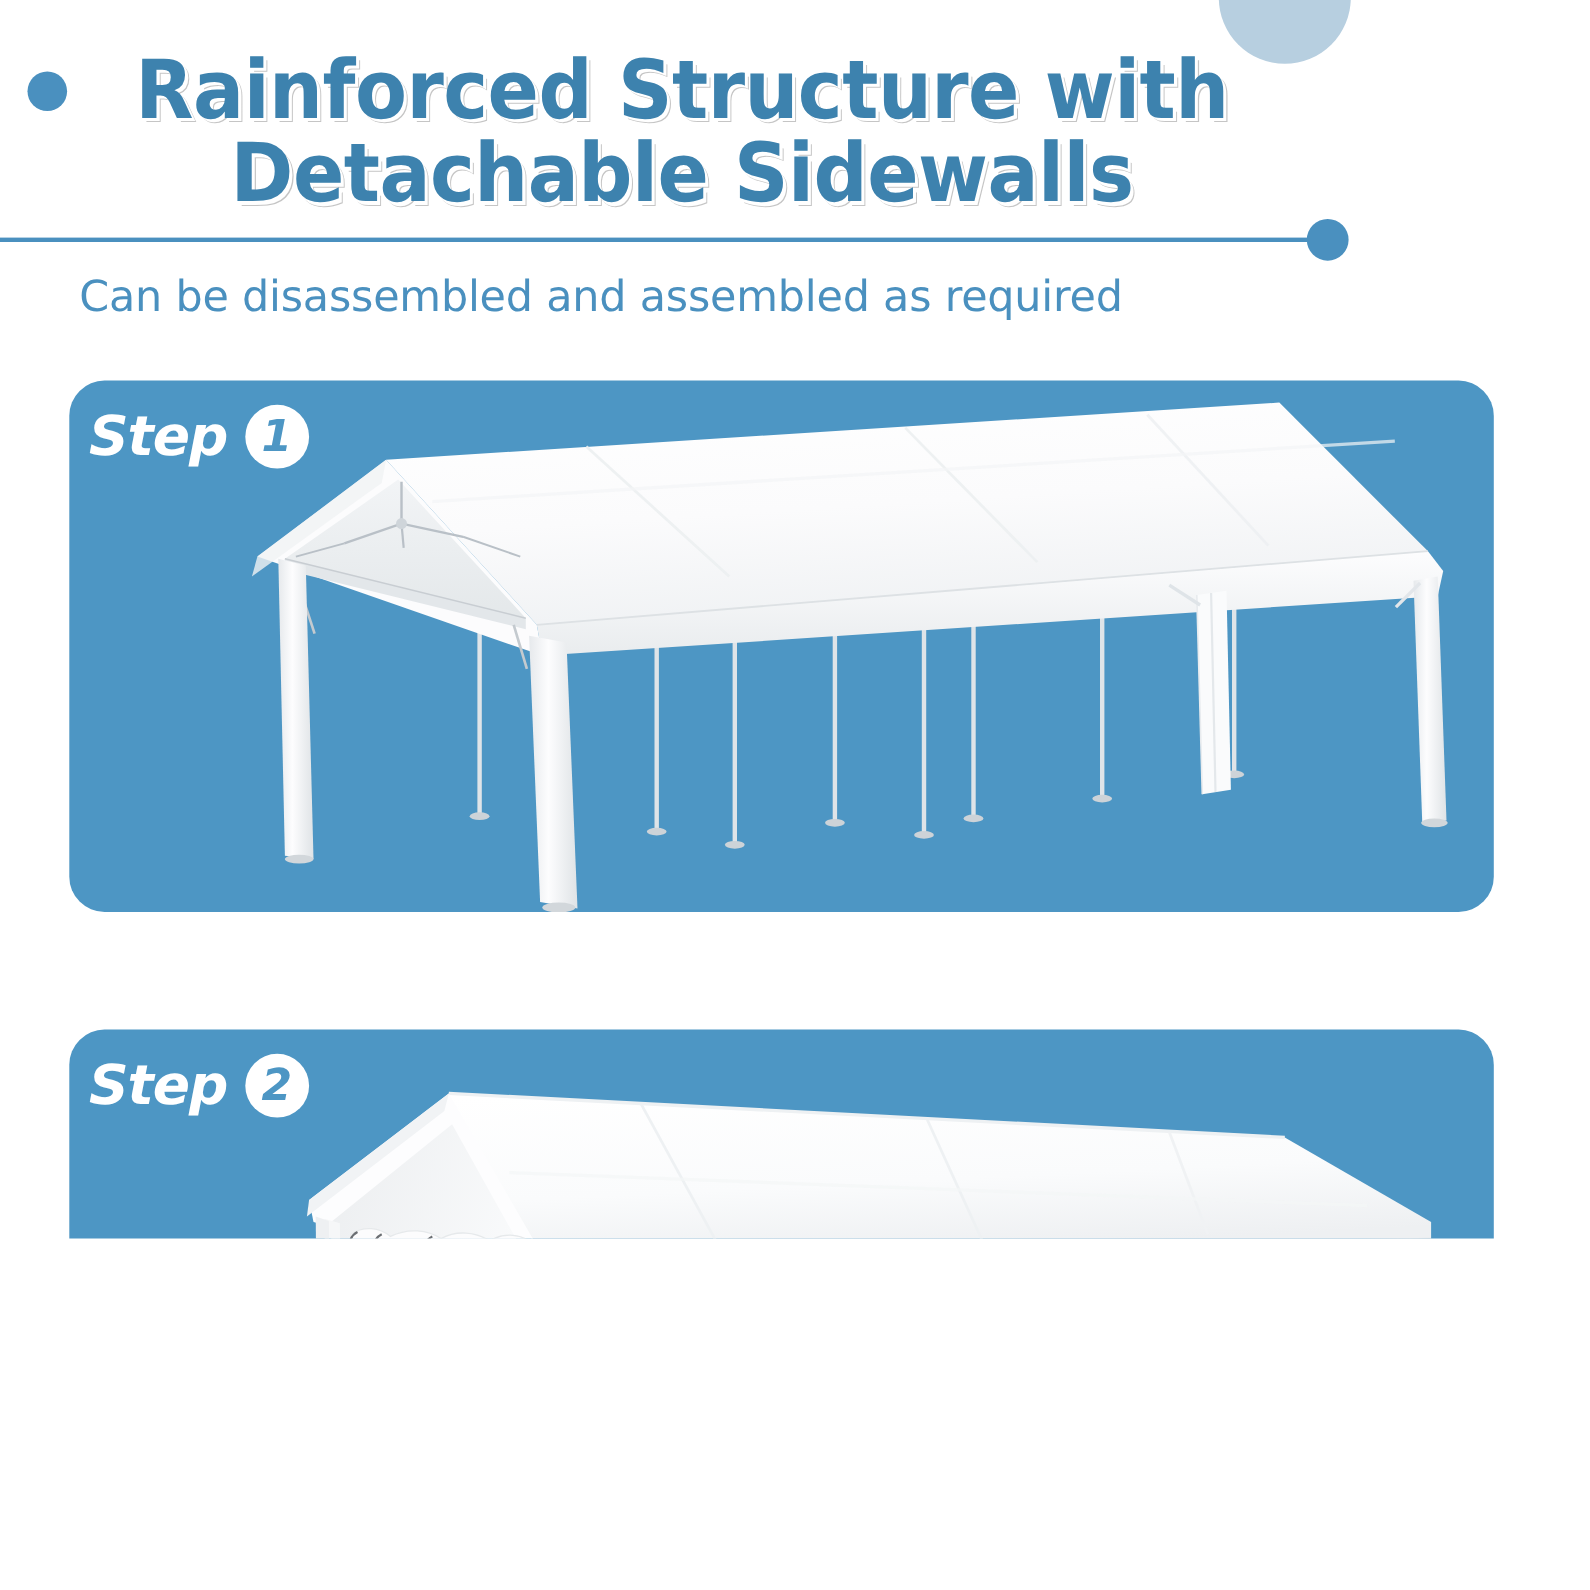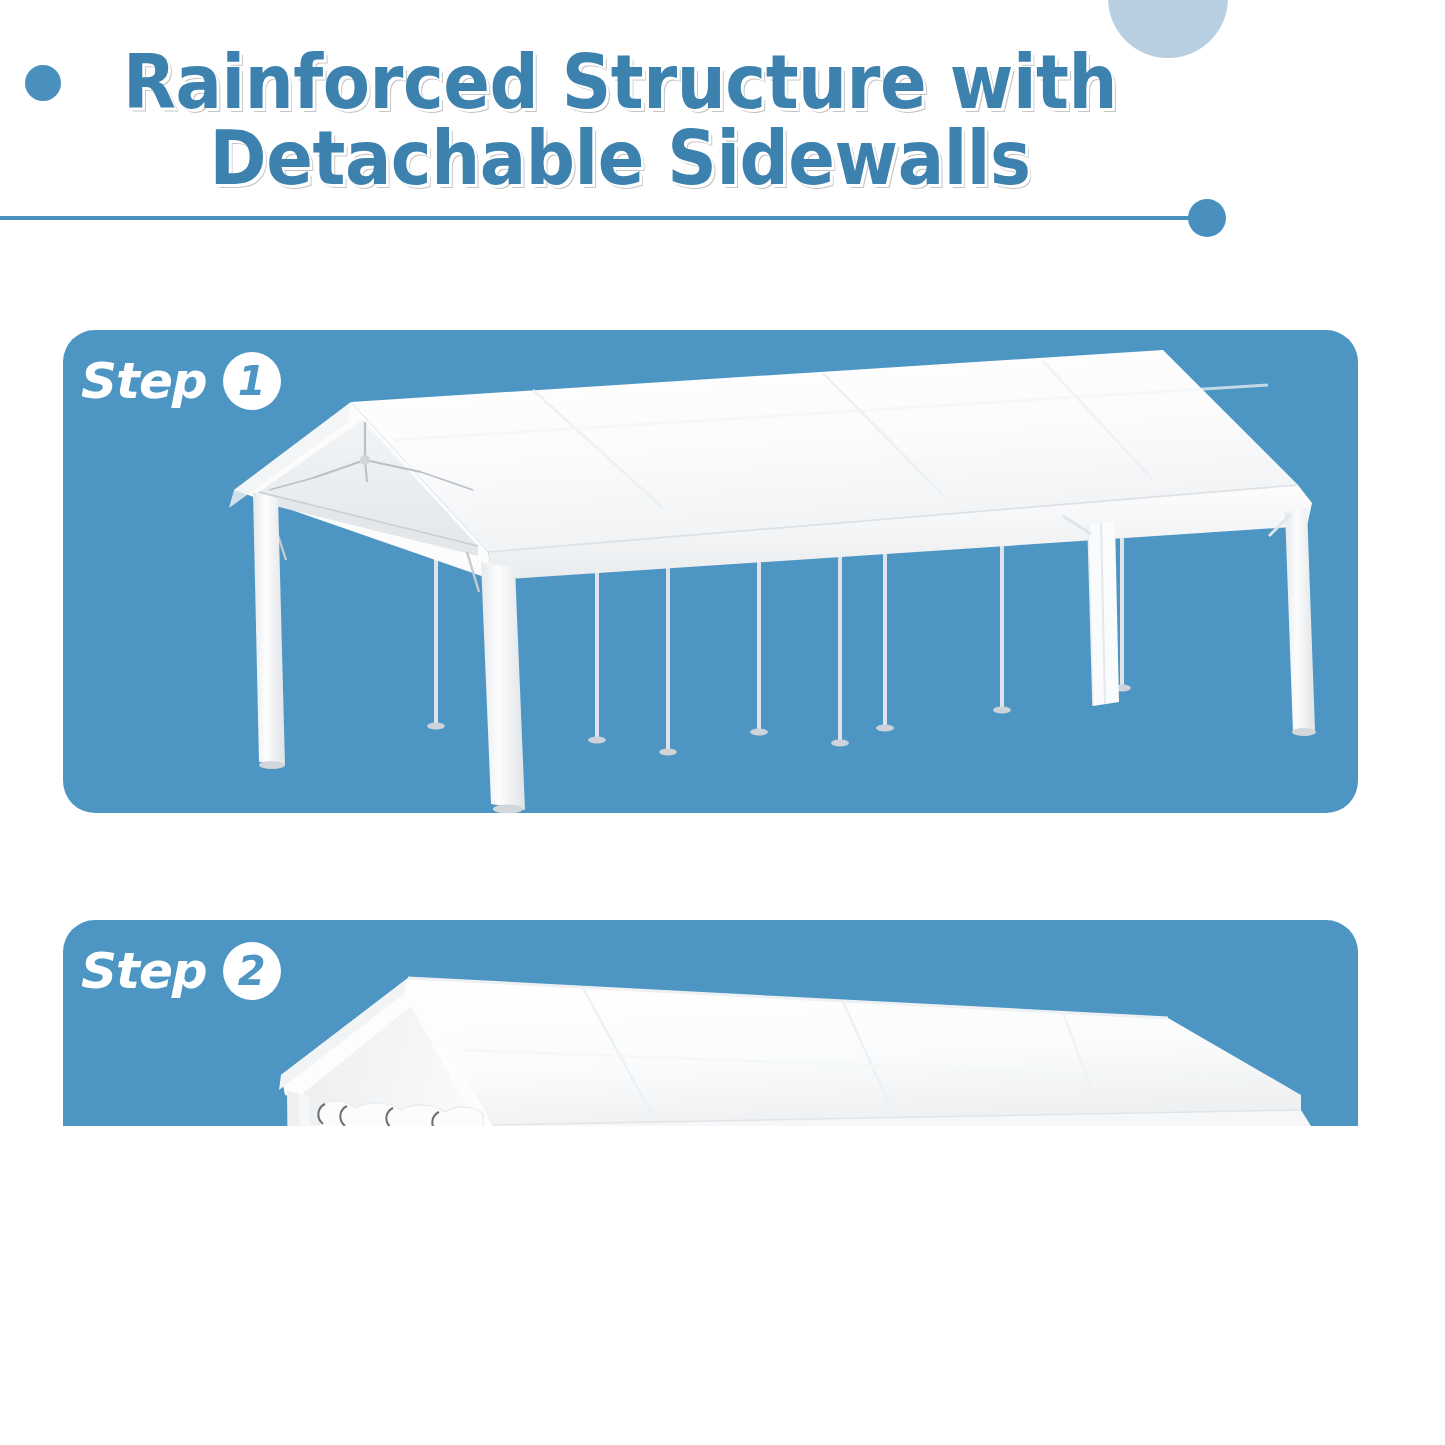--- a/index.html
+++ b/index.html
@@ -55,20 +55,21 @@
     font-family:"DejaVu Sans", sans-serif;
     letter-spacing:-0.2px;
   }
 
   
   .panel{
     position:absolute;
     background:#4d96c4;
     border-radius:32px;
     overflow:hidden;
+    margin-top:16px;
   }
   #panel-1{left:63px;top:330px;width:1295px;height:483px;}
   #panel-2{left:63px;top:920px;width:1295px;height:483px;}
 
   .step-label{
     position:absolute;left:18px;top:22px;
     display:flex;align-items:center;gap:12px;
     z-index:30;
     pointer-events:none;
   }
@@ -95,20 +96,21 @@
 
 <div class="page">
 
   <div class="deco-circle-top"></div>
   <div class="deco-dot-left"></div>
   <div class="divider"></div>
   <div class="deco-dot-line"></div>
 
   <div class="title">Rainforced Structure with
 Detachable Sidewalls</div>
+  <div class="subtitle">Can be disassembled and assembled as required</div>
 
   <div class="panel" id="panel-1">
 
     <svg class="tent-svg" viewBox="0 0 1295 483" preserveAspectRatio="none">
       <defs>
         <linearGradient id="roofTopG" x1="0" y1="0" x2="0.3" y2="1">
           <stop offset="0" stop-color="#ffffff"></stop>
           <stop offset="0.55" stop-color="#fbfbfc"></stop>
           <stop offset="1" stop-color="#f0f2f4"></stop>
         </linearGradient>

